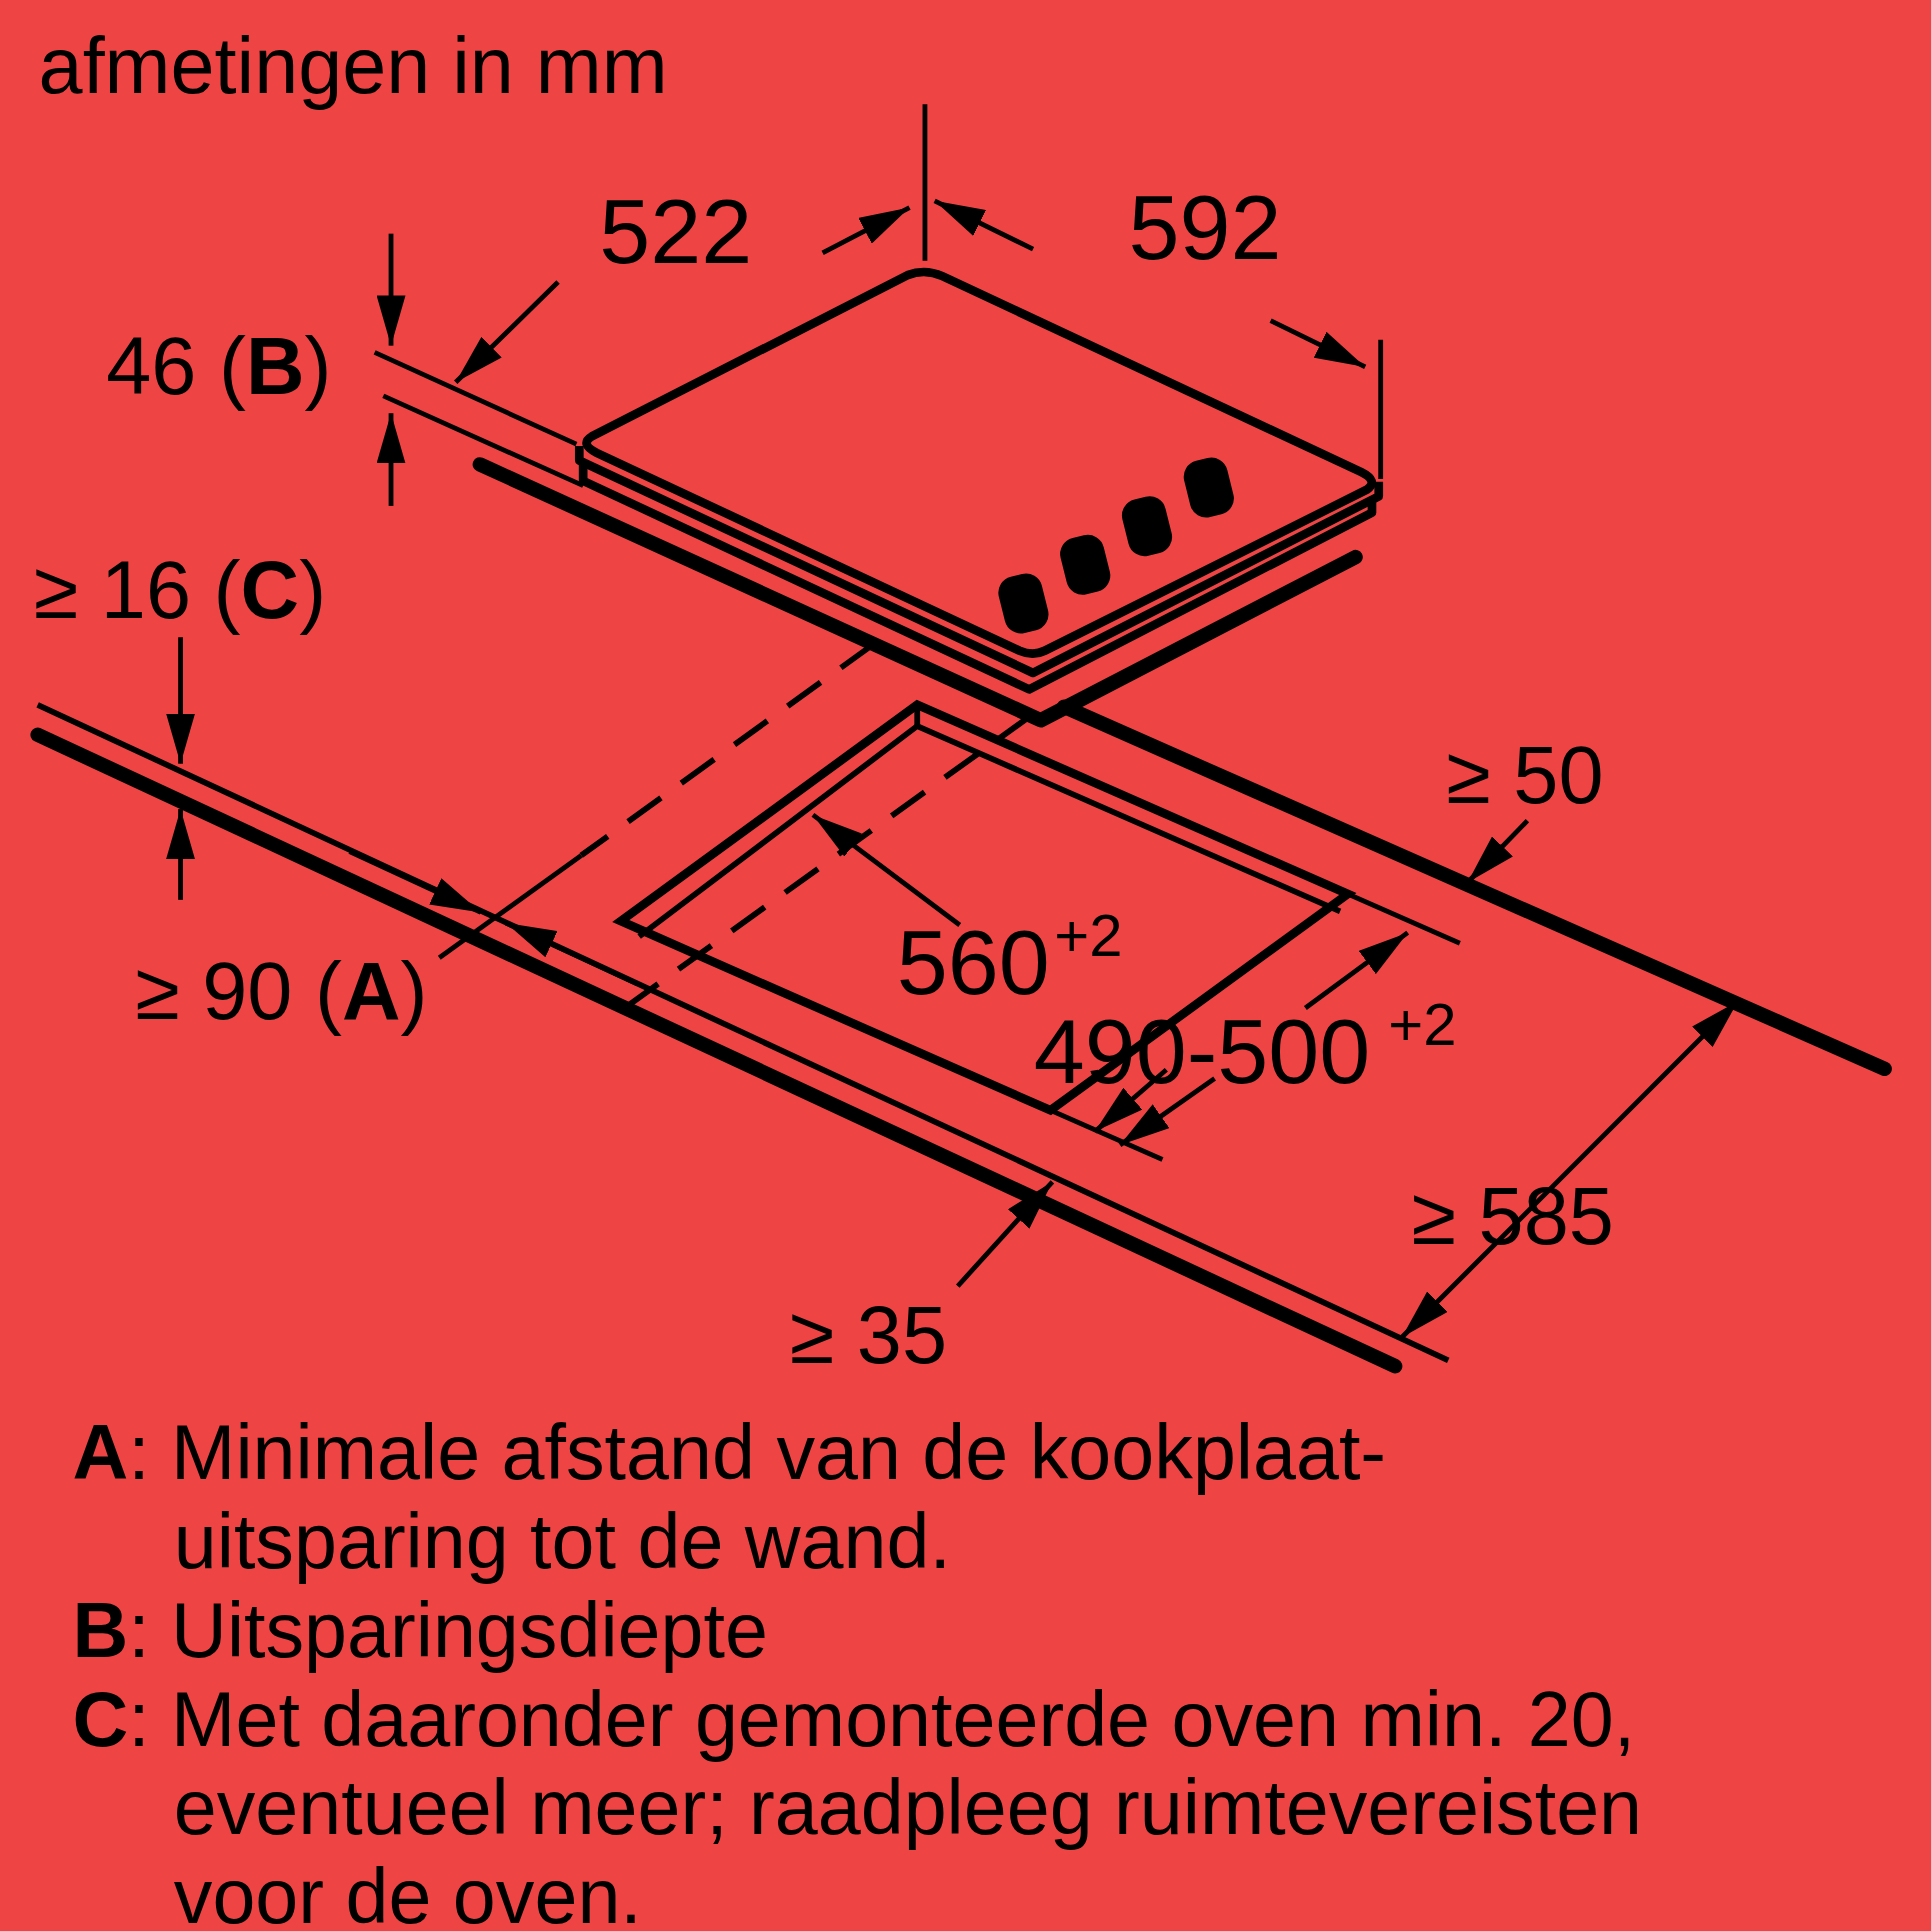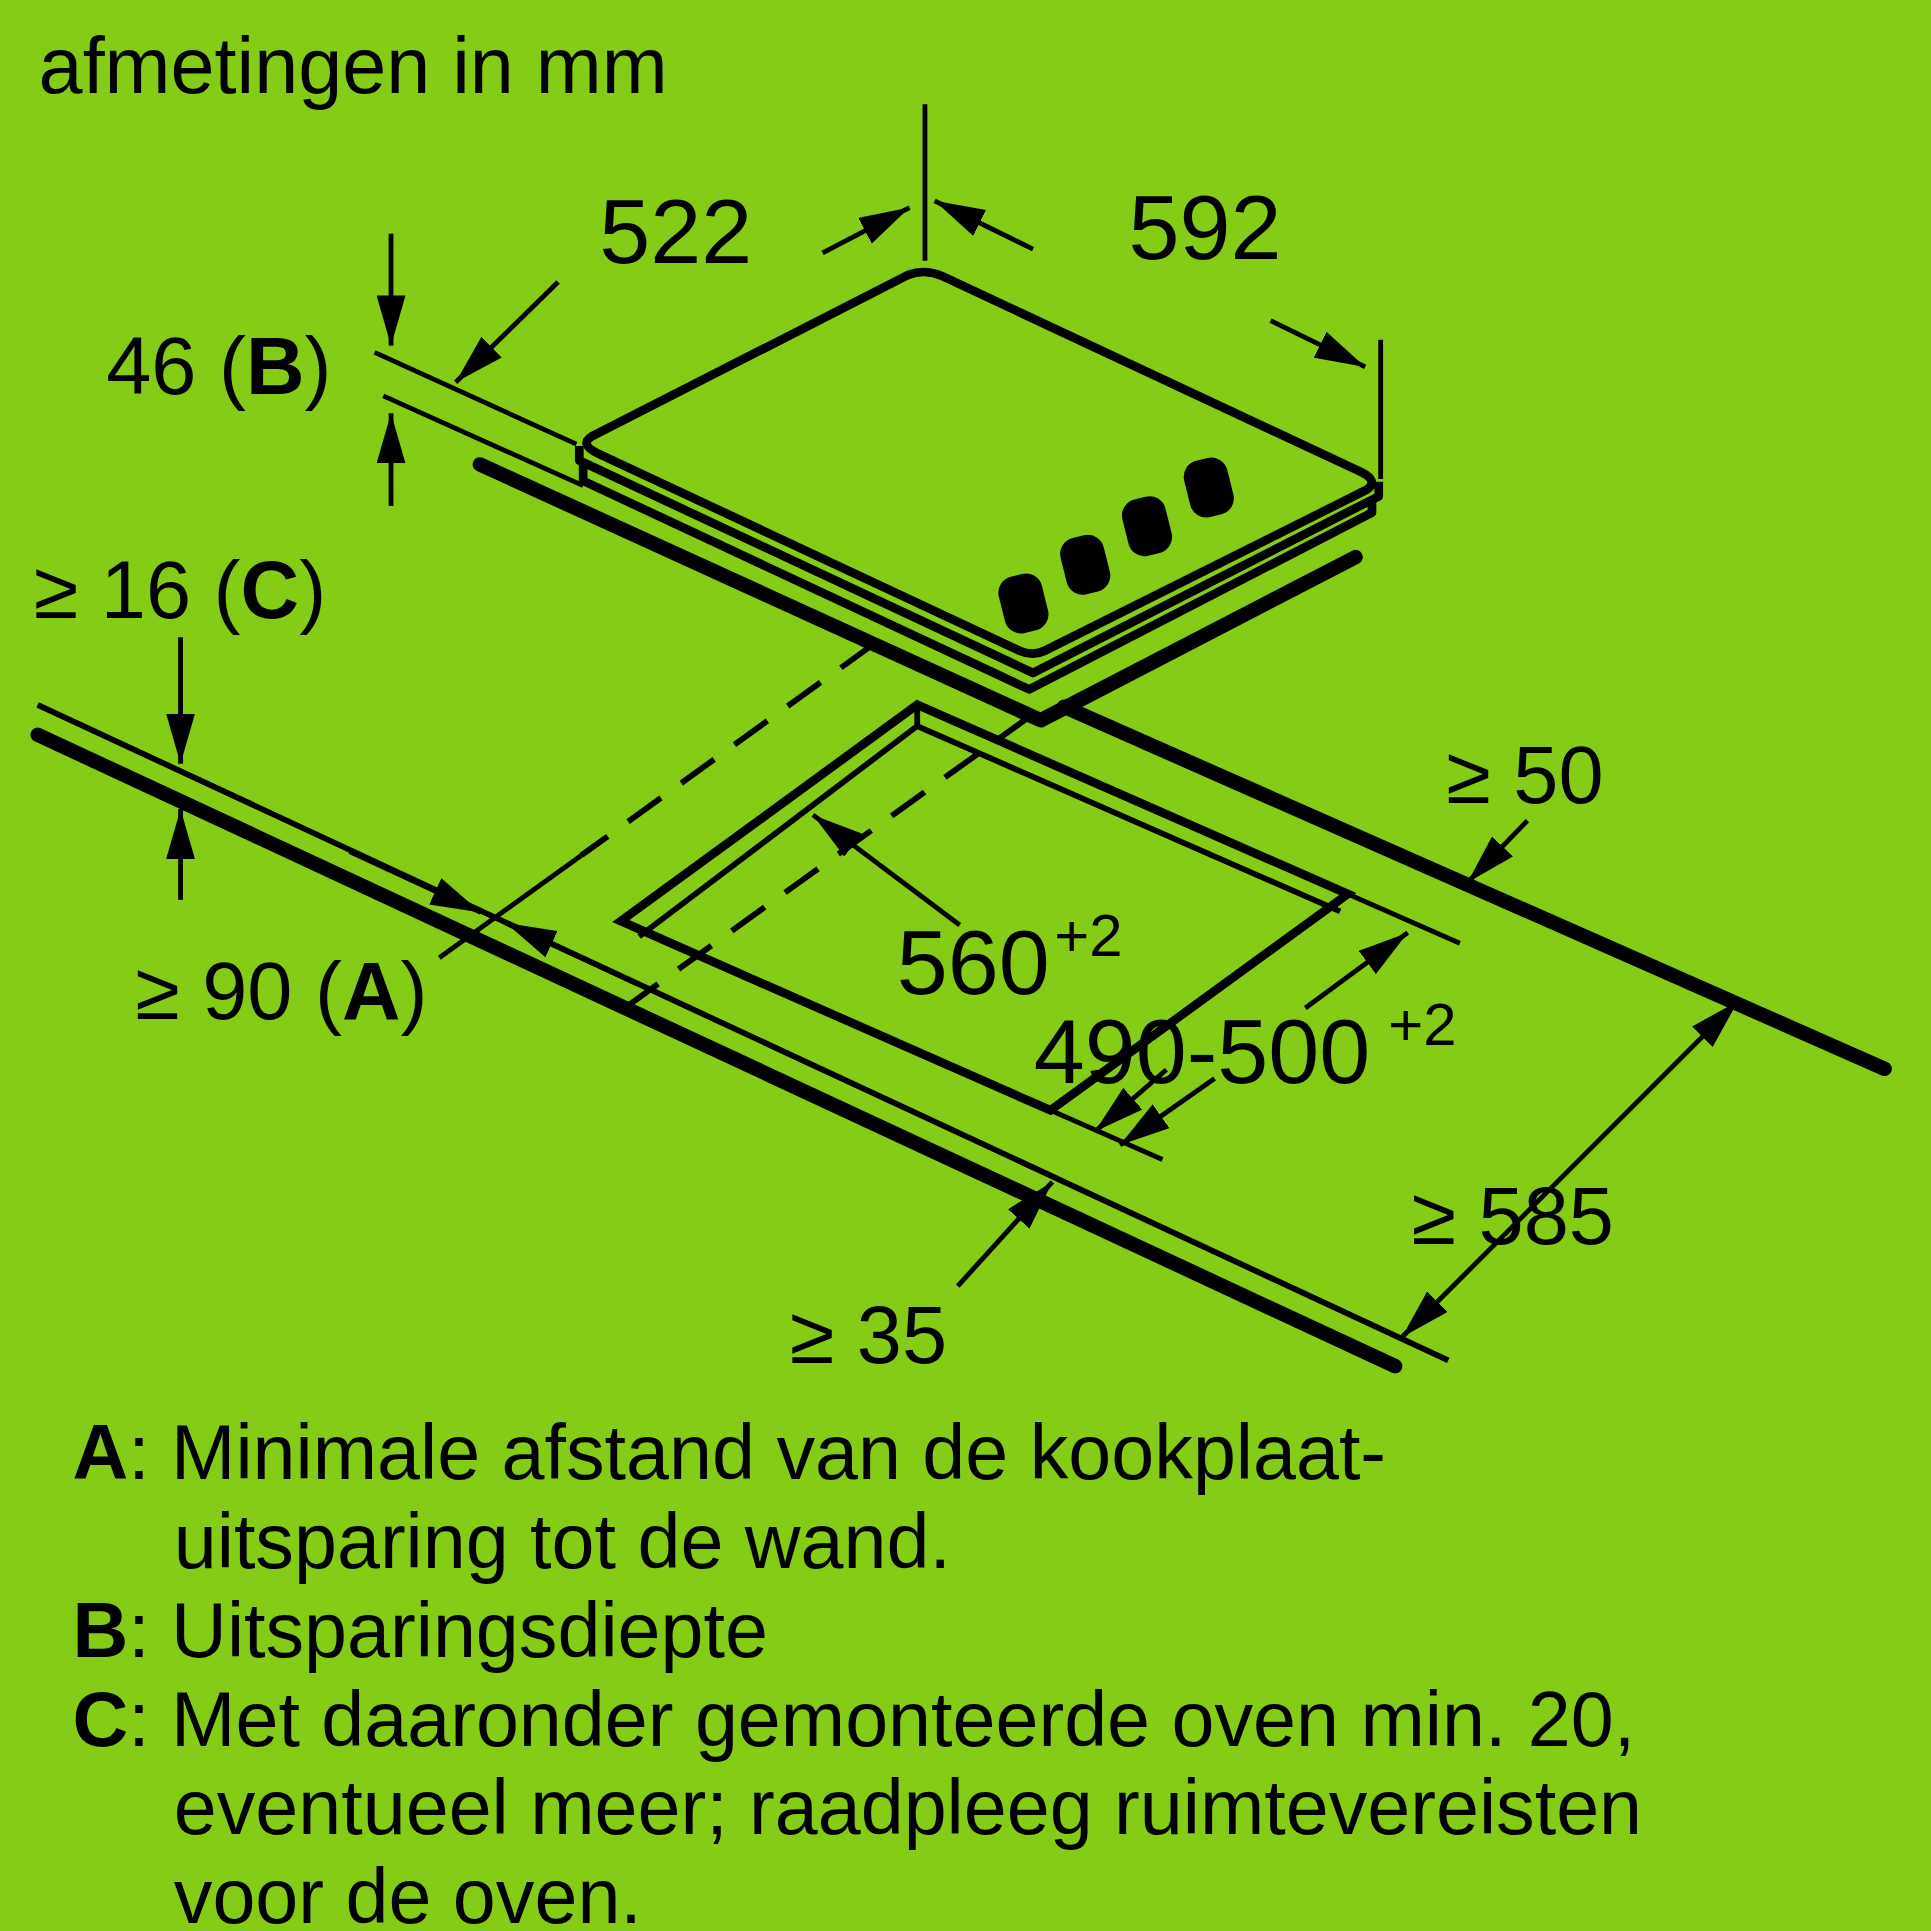--- a/index.html
+++ b/index.html
@@ -1,17 +1,17 @@
 <!DOCTYPE html>
 <html><head>
 <meta charset="utf-8">
 <style>
   html,body{margin:0;padding:0;background:#ffffff;}
   body{font-family:"Liberation Sans", sans-serif;}
-  .stage{width:1931px;height:1931px;position:relative;background:#84cc16;overflow:hidden;}
+  .stage{width:1931px;height:1931px;position:relative;background:#ef4444;overflow:hidden;}
   svg{display:block;}
   text{fill:#000;}
   .ln{stroke:#000;fill:none;}
   .t-title{font-size:82px;}
   .t-dim{font-size:95px;}
   .t-dim-s{font-size:84px;}
   .t-sup{font-size:62px;}
   .t-legend{font-size:80px;}
   .b{font-weight:bold;}
 </style>

